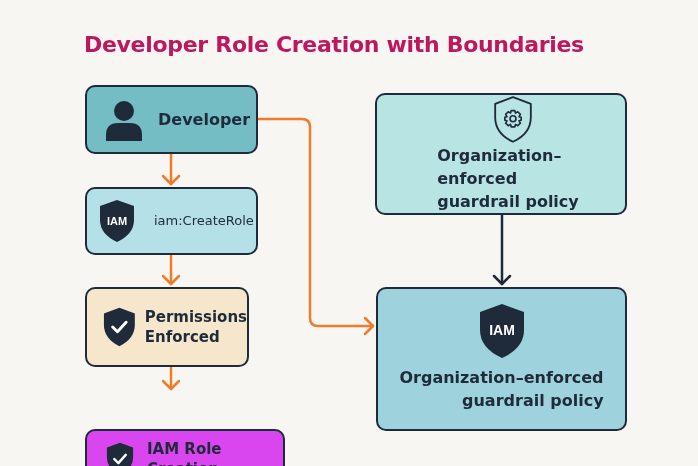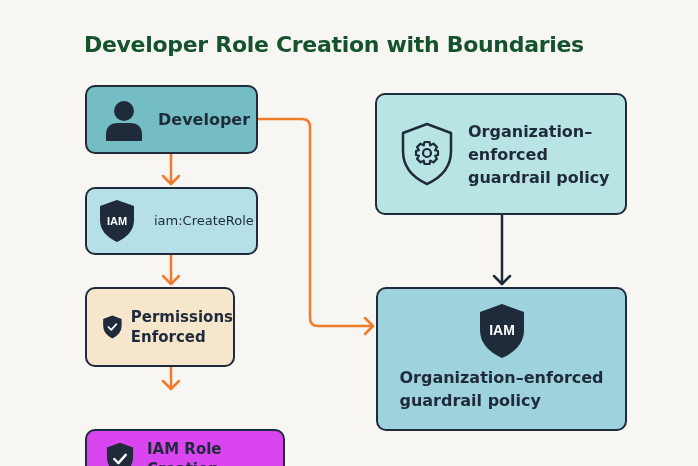--- a/index.html
+++ b/index.html
@@ -1,33 +1,33 @@
 <!DOCTYPE html>
 <html><head>
 <meta charset="utf-8">
 <style>
   html, body { margin:0; padding:0; }
   body {
     width:698px; height:466px; background:#f7f6f3; position:relative; overflow:hidden;
     font-family:"DejaVu Sans", "Liberation Sans", sans-serif; color:#1f2a3a;
   }
   .title {
-    position:absolute; left:84px; top:32px; font-size:22px; font-weight:bold; color:#14532d;
+    position:absolute; left:84px; top:32px; font-size:22px; font-weight:bold; color:#be185d;
     letter-spacing:-0.3px; white-space:nowrap;
   }
   .box {
     position:absolute; box-sizing:border-box; border:2.5px solid #1f2a3a; border-radius:10px;
     display:flex; align-items:center;
   }
   .lbl { font-weight:bold; color:#1f2a3a; line-height:1.2; }
   #b-dev { left:85px; top:85px; width:173px; height:69px; background:#74bdc5; }
   #b-create { left:85px; top:187px; width:173px; height:68px; background:#b5e0e7; }
-  #b-perm { left:85px; top:287px; width:150px; height:80px; background:#f5e6cc; }
+  #b-perm { left:85px; top:287px; width:164px; height:80px; background:#f5e6cc; }
   #b-role { left:85px; top:392px; width:200px; height:59px; background:#d946ef;margin-top:37px; }
-  #b-org { left:375px; top:93px; width:252px; height:122px; background:#b9e4e4; }
+  #b-org { left:375px; top:93px; width:252px; height:122px; background:#b9e4e4;flex-direction:column; }
   #b-guard { left:376px; top:287px; width:251px; height:144px; background:#9ed3dd; flex-direction:column; justify-content:center; }
   svg.conn { position:absolute; left:0; top:0; pointer-events:none; }
 </style>
 </head>
 <body>
 
 <div class="title">Developer Role Creation with Boundaries</div>
 
 <svg class="conn" width="698" height="466">
   <g fill="none" stroke="#f07c2b" stroke-width="2.5" stroke-linecap="round" stroke-linejoin="round">
@@ -105,17 +105,17 @@
     <div>enforced</div>
     <div>guardrail policy</div>
   </div>
 </div>
 
 <div class="box" id="b-guard">
   <svg width="48" height="58" viewBox="0 0 48 58" style="margin-top:-4px">
     <path d="M24,2 L46,10 V28 Q46,46 24,56 Q2,46 2,28 V10 Z" fill="#1f2a3a"></path>
     <text x="24" y="33" text-anchor="middle" font-size="14" font-weight="bold" fill="#ffffff" font-family="Liberation Sans, sans-serif">IAM</text>
   </svg>
-  <div class="lbl" style="font-size:16px;margin-top:6px;line-height:23px;text-align:left">
+  <div class="lbl" style="font-size:16px;margin-top:6px;line-height:23px;text-align:right">
     <div>Organization–enforced</div>
     <div>guardrail policy</div>
   </div>
 </div>
 
 </body></html>

